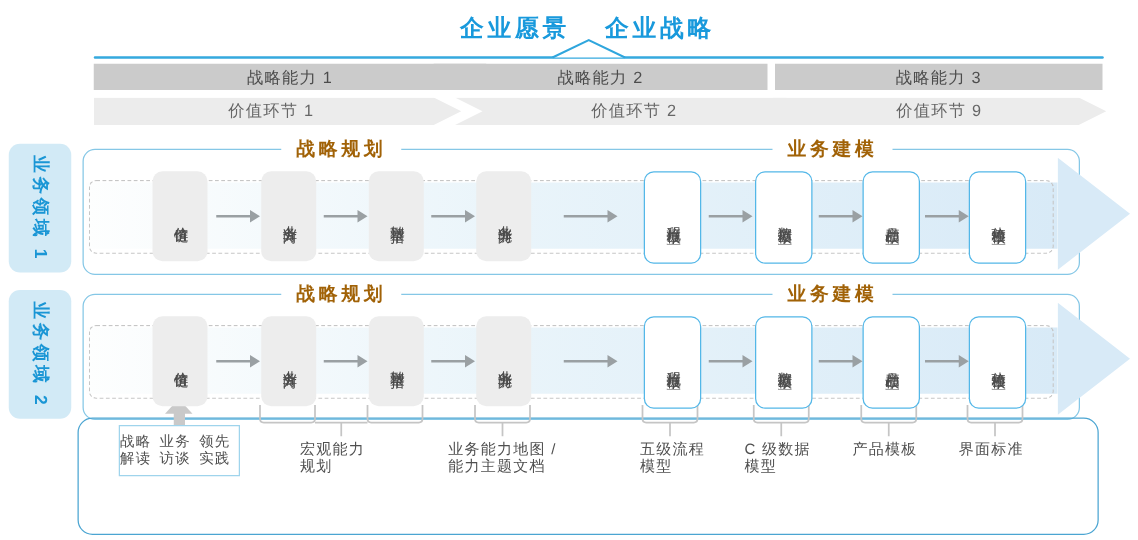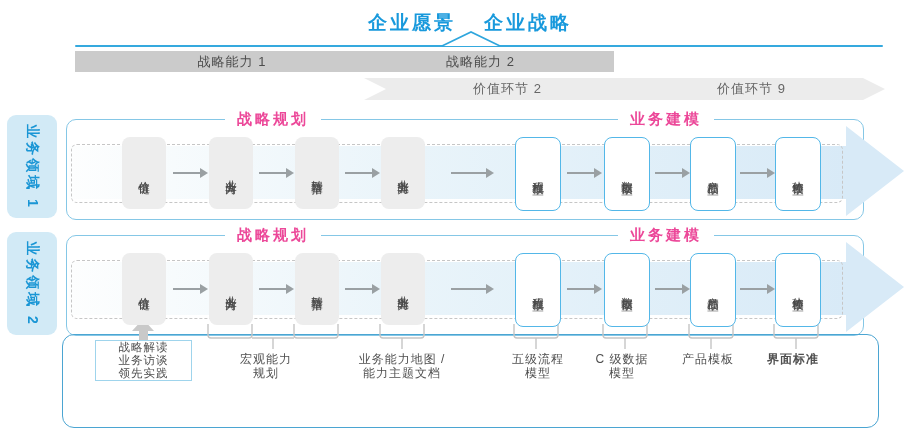--- a/index.html
+++ b/index.html
@@ -41,21 +41,21 @@
     color:#1a96d5; letter-spacing:3px;
   }
 
   
   .panel {
     position:absolute; left:66px; width:796px; height:99px;
     border:1.4px solid #85c7e6; border-radius:10px; background:#fff;
   }
   .panel-title {
     position:absolute; top:-10px; transform:translateX(-50%); background:#fff;
-    padding:0 12px; font-size:15px; font-weight:bold; color:#ec4899;
+    padding:0 12px; font-size:15px; font-weight:bold; color:#a16207;
     letter-spacing:3px; white-space:nowrap; z-index:5;
   }
   .band {
     position:absolute; left:2px; top:26px; width:777px; height:53px;
     background:linear-gradient(90deg,#fdfefe 0%,#e9f4fa 45%,#d8eaf7 100%); z-index:1;
   }
   .band-arrow {
     position:absolute; left:779px; top:6px; width:58px; height:90px;
     background:#d8eaf7; clip-path:polygon(0 0,100% 50%,0 100%); z-index:1;
   }
@@ -82,25 +82,25 @@
     position:absolute; left:62px; top:334px; width:815px; height:92px;
     border:1.4px solid #4ba5d2; border-radius:12px;
   }
   #tools-title {
     position:absolute; left:470px; top:391px; transform:translateX(-50%);
     font-size:19px; font-weight:bold; color:#4b4b4b; letter-spacing:5px; white-space:nowrap;
   }
   #callout-box {
     position:absolute; left:95px; top:340px; width:95px; height:39px;
     border:1.2px solid #9fd4ec; border-radius:0; background:#fff;
-    display:flex; flex-direction:column; align-items:center; justify-content:center;
+    display:flex; align-items:center; justify-content:center;
     font-size:11.5px; color:#4f4f4f; line-height:13px; letter-spacing:1px;
   }
   .blabel {
-    position:absolute; top:352px; transform:translateX(-50%); text-align:center;
+    position:absolute; top:352px; transform:translateX(-50%); text-align:left;
     font-size:12px; color:#4f4f4f; line-height:14px; letter-spacing:1px; white-space:nowrap;
   }
   #up-arrow-head {
     position:absolute; left:132px; top:319px; width:0; height:0;
     border-left:11px solid transparent; border-right:11px solid transparent;
     border-bottom:12px solid #c9c9c9;
   }
   #up-arrow-shaft { position:absolute; left:138.5px; top:330px; width:9px; height:11px; background:#c9c9c9; }
 </style>
 </head>
@@ -111,21 +111,23 @@
   <div id="top-titles">
     <span>企业愿景</span><span>企业战略</span>
   </div>
   <div id="top-line"></div>
   <svg id="caret-svg" width="62" height="17">
     <path d="M2 16 L31 2 L60 16" fill="#ffffff" stroke="#2fa6dd" stroke-width="1.6"></path>
   </svg>
 
   <div class="cap" style="left:75px;width:314px;">战略能力 1</div>
   <div class="cap" style="left:347px;width:267px;">战略能力 2</div>
-
+  <div class="cap" style="left:620px;width:262px;">战略能力 3</div>
+
+  <div class="chev first" style="left:75px;width:284px;padding-right:10px;">价值环节 1</div>
   <div class="chev notch" style="left:364px;width:287px;">价值环节 2</div>
   <div class="chev notch" style="left:618px;width:267px;">价值环节 9</div>
 
   <div class="domain" style="top:115px;">
     <div class="rot">业务领域 1</div>
   </div>
   <div class="domain" style="top:232px;">
     <div class="rot">业务领域 2</div>
   </div>
 
@@ -218,19 +220,19 @@
     <div>模型</div>
   </div>
   <div class="blabel" style="left:622px;">
     <div>C 级数据</div>
     <div>模型</div>
   </div>
   <div class="blabel" style="left:708px;">
     <div>产品模板</div>
     <div></div>
   </div>
-  <div class="blabel" style="left:793px;font-weight:bold;">
+  <div class="blabel" style="left:793px;">
     <div>界面标准</div>
     <div></div>
   </div>
 
 
 </div>
 
 </body></html>

